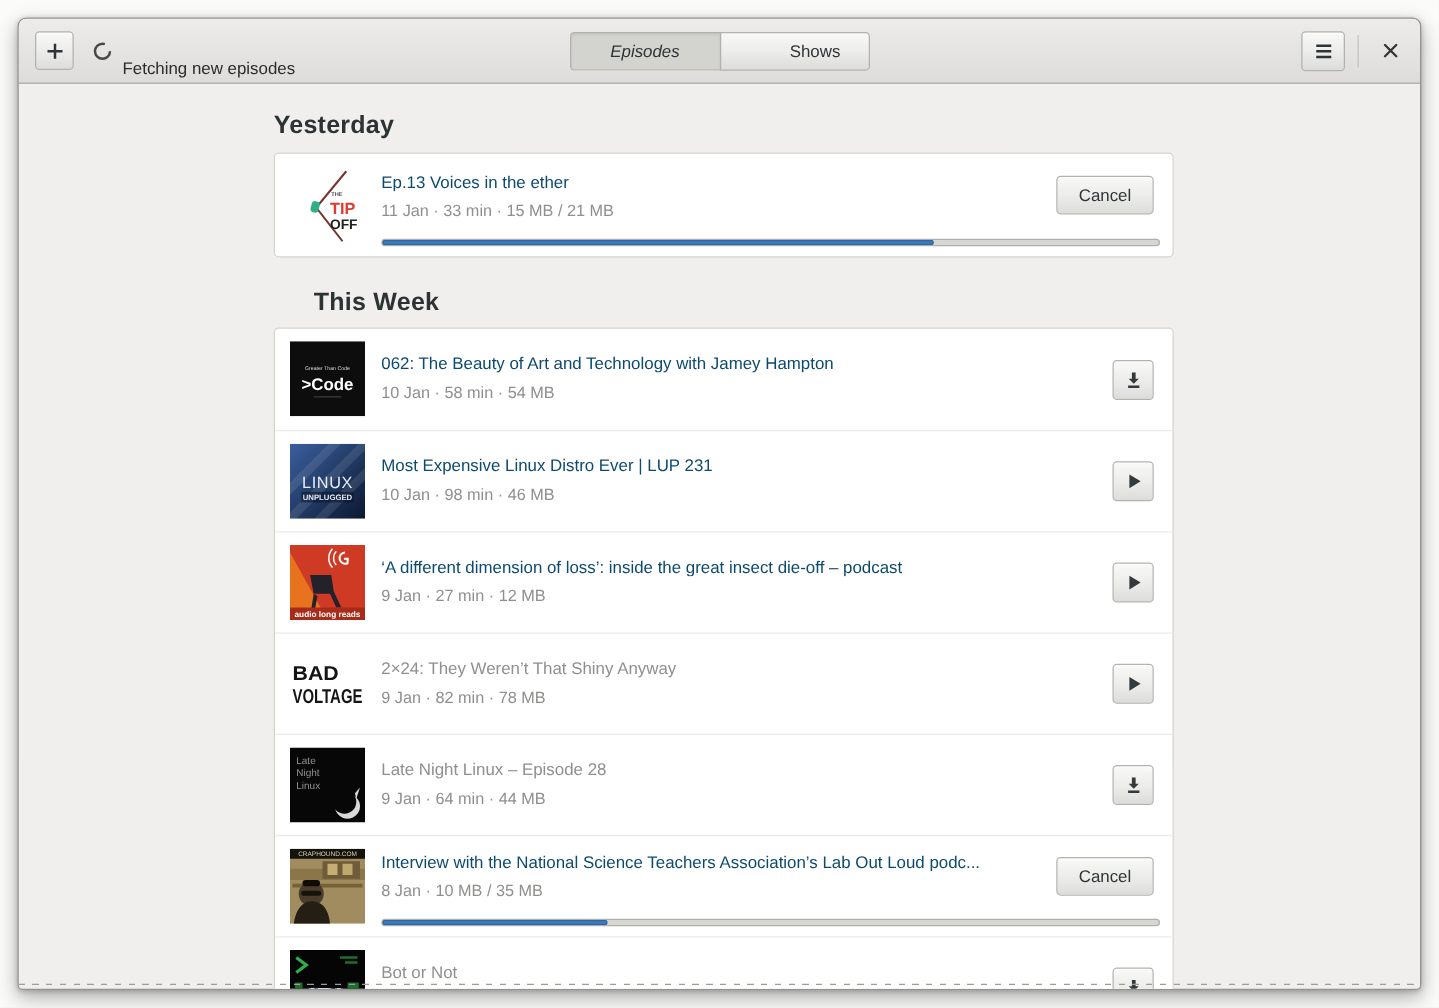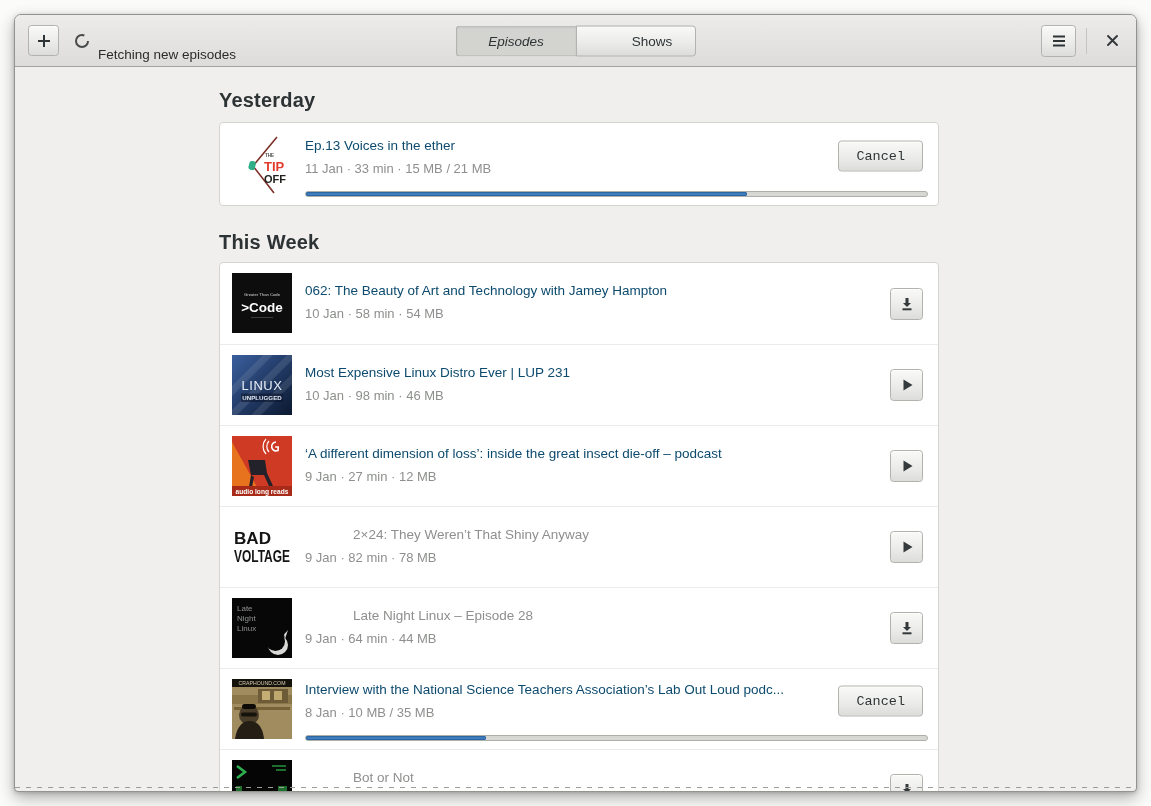--- a/index.html
+++ b/index.html
@@ -54,36 +54,36 @@
   .header-right { margin-left:auto; display:flex; align-items:center; }
   .menu-btn { width:35px; height:32px; }
   .hsep { width:1px; height:26px; background:#c3c3bf; margin:0 10px; }
   .close-btn { width:30px; height:30px; background:none; border:none; display:flex; align-items:center; justify-content:center; }
 
   
   .content { height:584px; }
   .column { width:720px; margin-left:204px; }
   .section-title { font-size:20px; font-weight:bold; color:#2d3234; letter-spacing:.2px; }
   .section-title.first { padding-top:22px; margin-bottom:10px; }
-  .section-title.second { margin-top:25px; margin-bottom:8px; }
+  .section-title.second { margin-top:25px; margin-bottom:8px;margin-left:32px; }
   .card { background:#ffffff; border:1px solid #d4d4d0; border-radius:4px; }
 
   .row { position:relative; display:flex; padding:10px 12px; height:81px; }
   .card .row + .row { border-top:1px solid #ebebe8; }
   .row-yesterday { height:82px; padding:12px; }
   .cover { width:60px; height:60px; flex:none; }
   .cover svg { display:block; }
   .info { margin-left:13px; margin-top:10px; min-width:0; }
   .row-yesterday .info { margin-top:2px; }
   .row.downloading .info { margin-top:3px; }
   .title { font-size:13.5px; color:#0c4a6e; white-space:nowrap; max-width:545px; overflow:hidden; }
-  .title.played { color:#8d908c;margin-left:48px; }
+  .title.played { color:#8d908c; }
   .meta { font-size:13px; color:#8d908c; margin-top:8px; }
 
-  .action { position:absolute; right:15px; top:50%; transform:translateY(-50%);font-family:Liberation Mono, monospace; }
+  .action { position:absolute; right:15px; top:50%; transform:translateY(-50%); }
   .row.downloading .action, .row-yesterday .action { top:calc(50% - 8px); }
   .text-btn { height:31px; padding:0 17px; font-size:13.5px; }
   .icon-btn32 { width:33px; height:32px; }
 
   .progress {
     position:absolute; left:85px; right:10px; bottom:8px; height:6px;
     background:#d7d7d3; border:1px solid #afafaa; border-radius:4px;
   }
   .progress .fill {
     height:100%; background:#3c7dc1; border-radius:3px;

